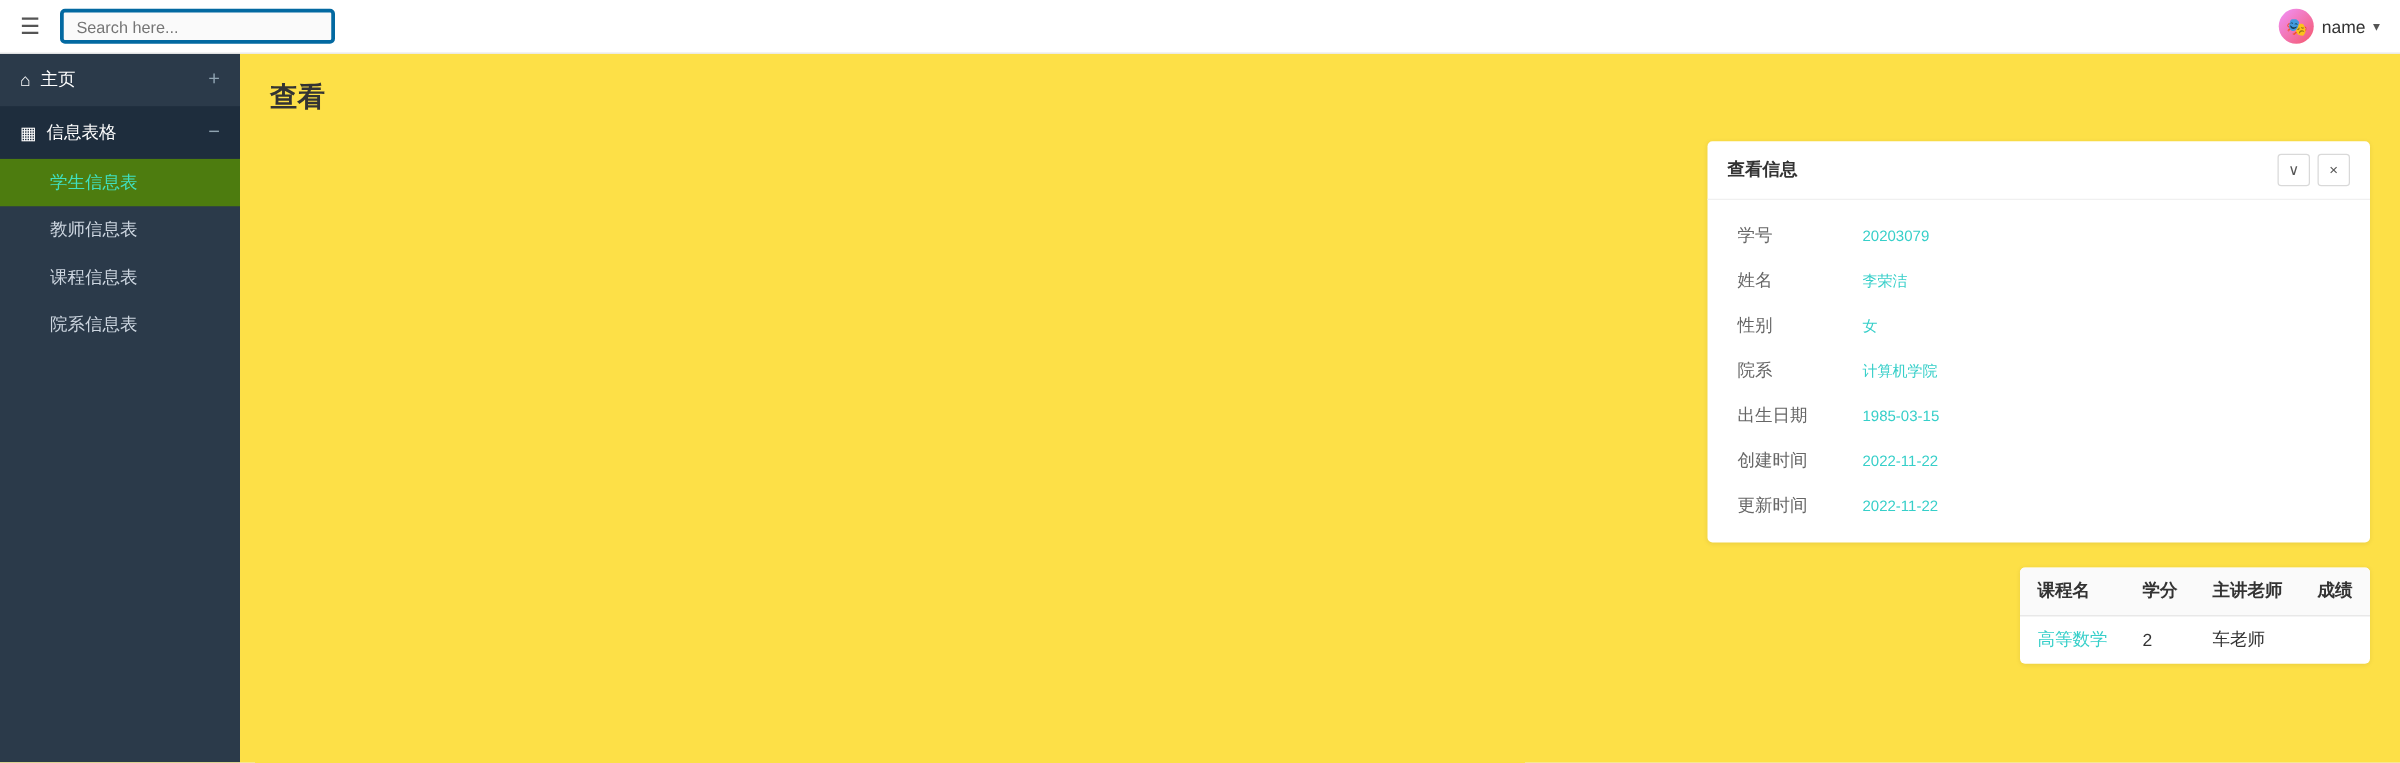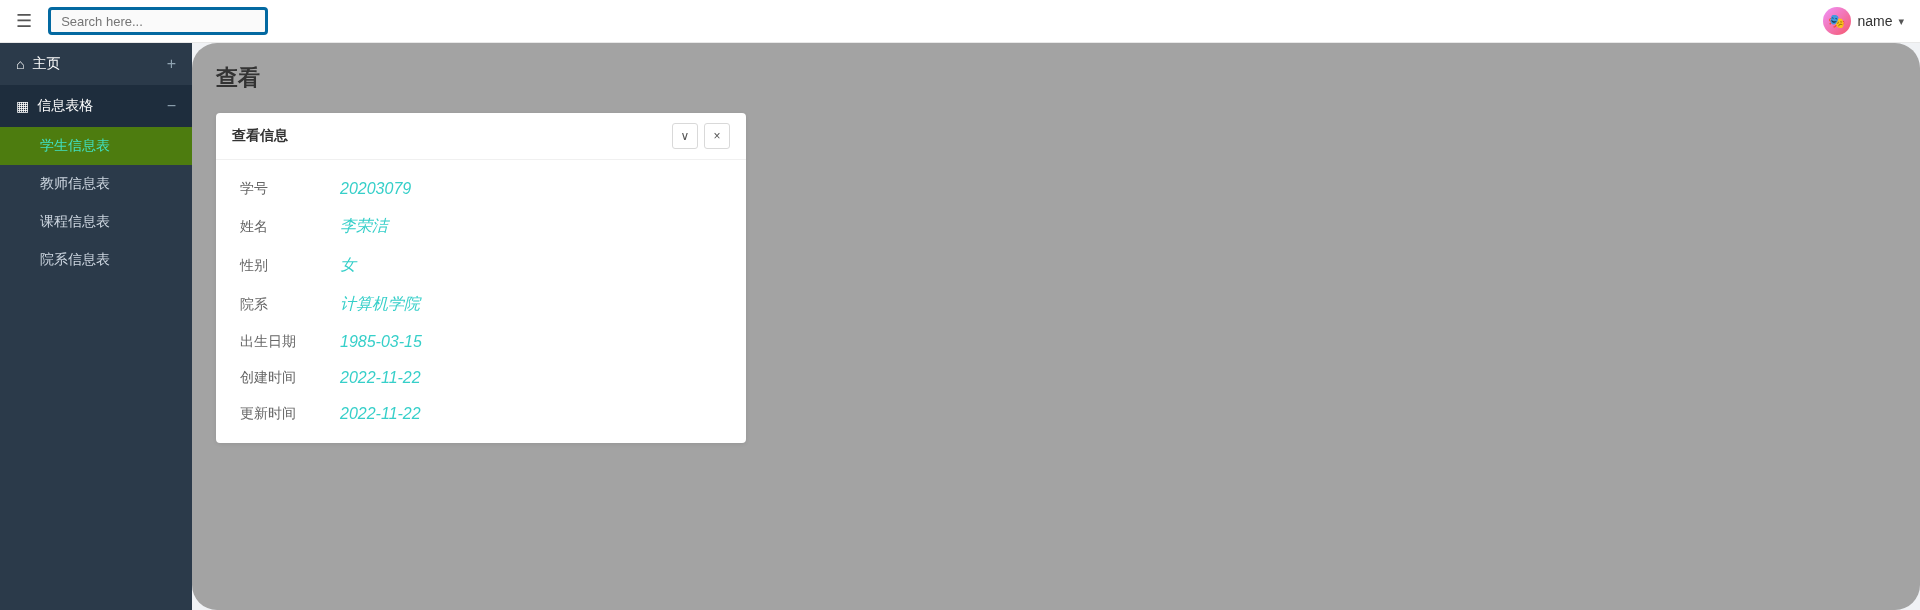--- a/index.html
+++ b/index.html
@@ -96,37 +96,37 @@
       padding: 10px 16px 10px 40px;
       color: #cdd6e0;
       cursor: pointer;
       font-size: 14px;
     }
     .sidebar-sub-item.active { color: #40e0c0; background: #4d7c0f; }
 
     
     .content {
       flex: 1;
-      background: #a3a3a3;
+      background: #fde047;
       overflow-y: auto;
       padding: 20px 24px;
-      border-radius: 25px;
     }
     .page-title {
       font-size: 22px;
       font-weight: 600;
       color: #333;
       margin-bottom: 20px;
     }
 
     
     .cards-row {
       display: flex;
       gap: 20px;
       align-items: flex-end;
+      flex-direction: column;
     }
 
     
     .info-card {
       background: #fff;
       border-radius: 4px;
       width: 530px;
       flex-shrink: 0;
       box-shadow: 0 1px 4px rgba(0,0,0,0.08);
     }
@@ -169,22 +169,21 @@
     }
     .info-row:last-child { margin-bottom: 0; }
     .info-label {
       width: 100px;
       color: #666;
       font-size: 14px;
       flex-shrink: 0;
     }
     .info-value {
       color: #36cfc9;
-      font-size: 16px;
-      font-style: italic;
+      font-size: 12px;
     }
 
     
     .table-card {
       background: #fff;
       border-radius: 4px;
       flex: 1;
       box-shadow: 0 1px 4px rgba(0,0,0,0.08);
       overflow: hidden;
     }
@@ -295,16 +294,36 @@
       <span class="info-value">2022-11-22</span>
     </div>
               <div class="info-row">
       <span class="info-label">更新时间</span>
       <span class="info-value">2022-11-22</span>
     </div>
             </div>
         </div>
       </div>
 
+      <div class="table-card">
+        <table>
+          <thead>
+            <tr>
+              <th id="col0">课程名</th>
+              <th id="col1">学分</th>
+              <th id="col2">主讲老师</th>
+              <th id="col3">成绩</th>
+            </tr>
+          </thead>
+          <tbody id="course-table-body">
+          <tr>
+      <td class="teal">高等数学</td>
+      <td>2</td>
+      <td>车老师</td>
+      <td></td>
+    </tr>
+            </tbody>
+        </table>
+      </div>
 
     </div>
   </div>
 </div>
 
 </body></html>

